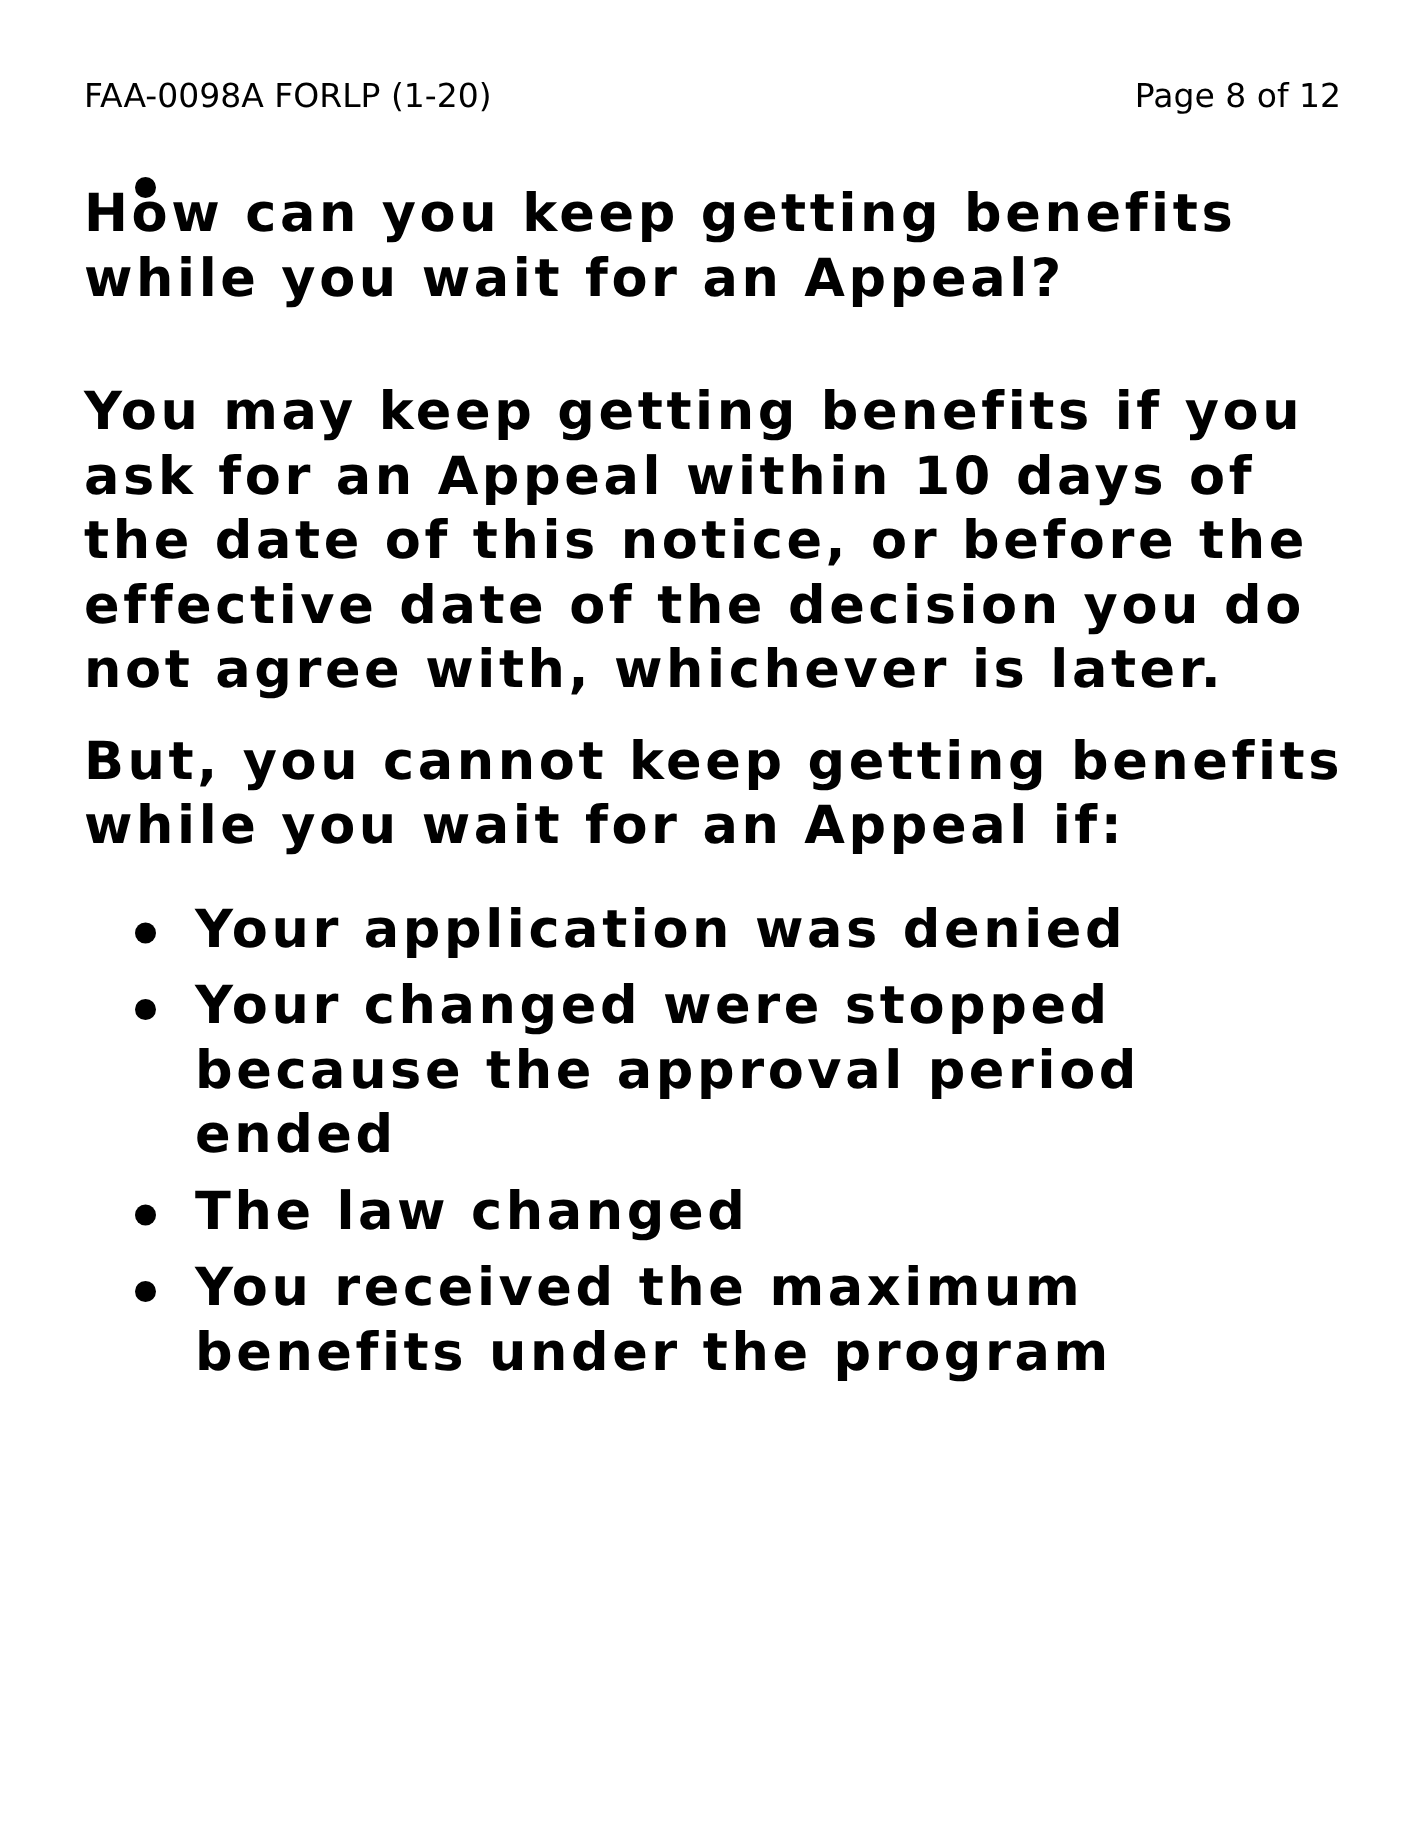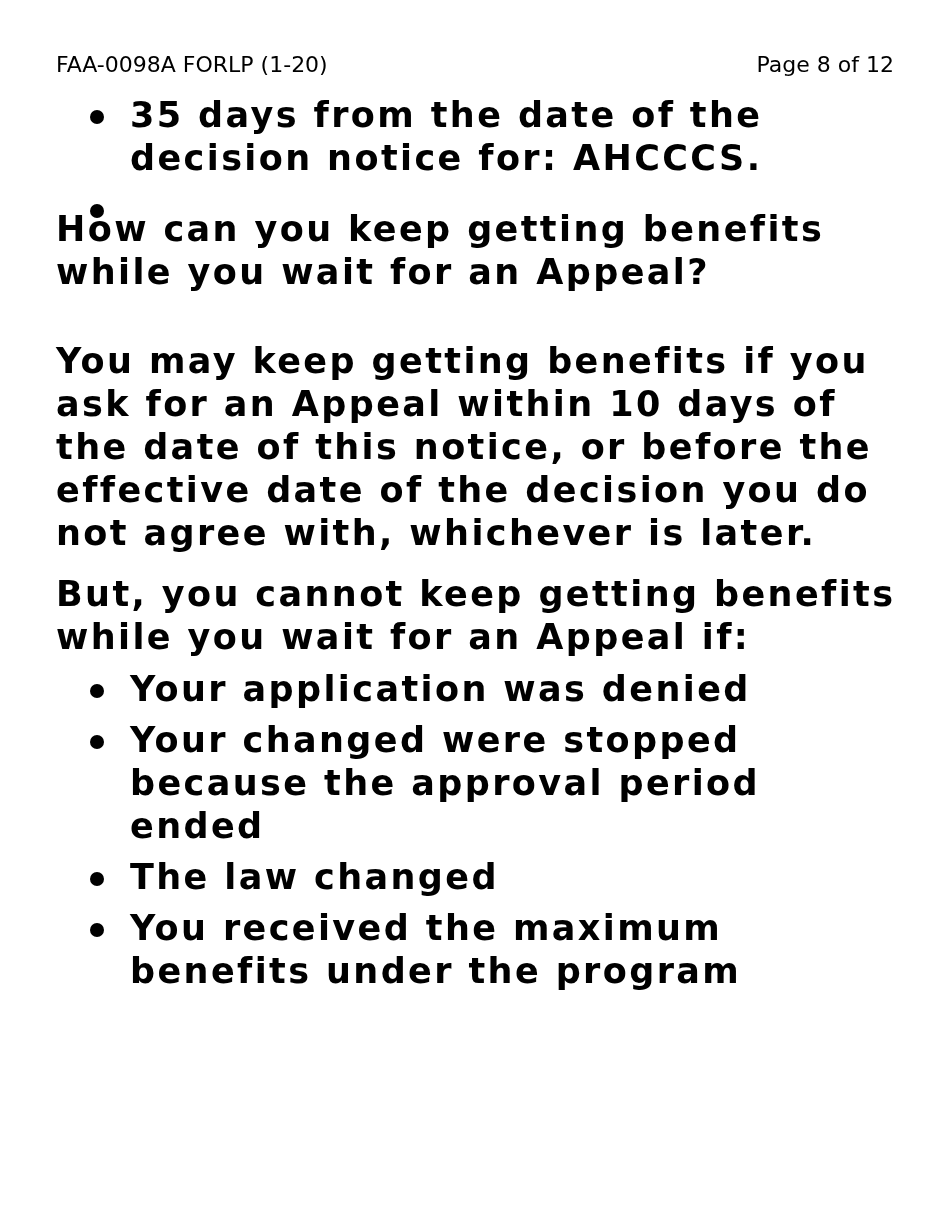--- a/index.html
+++ b/index.html
@@ -56,36 +56,32 @@
       width: 14px;
       height: 14px;
       border-radius: 50%;
       background: #000;
     }
     .block {
       margin: 0;
     }
     .q-heading { margin-top: 28px; margin-bottom: 10px; }
     .para1 { margin-bottom: 18px; margin-top: 46px; }
-    .para2 { margin-bottom: 9px; }
+    .para2 { margin-bottom: 26px; }
   </style>
 </head>
 <body>
 
 <div class="header">
   <span class="left">FAA-0098A FORLP (1-20)</span>
   <span class="right">Page 8 of 12</span>
 </div>
 
 <div class="content">
   <ul class="bullets">
-    <li>
-      <span class="bullet"></span>
-      <span>35 days from the date of the decision notice for: AHCCCS.</span>
-    </li>
     <li>
       <span class="bullet"></span>
     </li>
   </ul>
 
   <p class="block q-heading">How can you keep getting benefits while you wait for an Appeal?</p>
 
   <p class="block para1">You may keep getting benefits if you ask for an Appeal within 10 days of the date of this notice, or before the effective date of the decision you do not agree with, whichever is later.</p>
 
   <p class="block para2">But, you cannot keep getting benefits while you wait for an Appeal if:</p>

